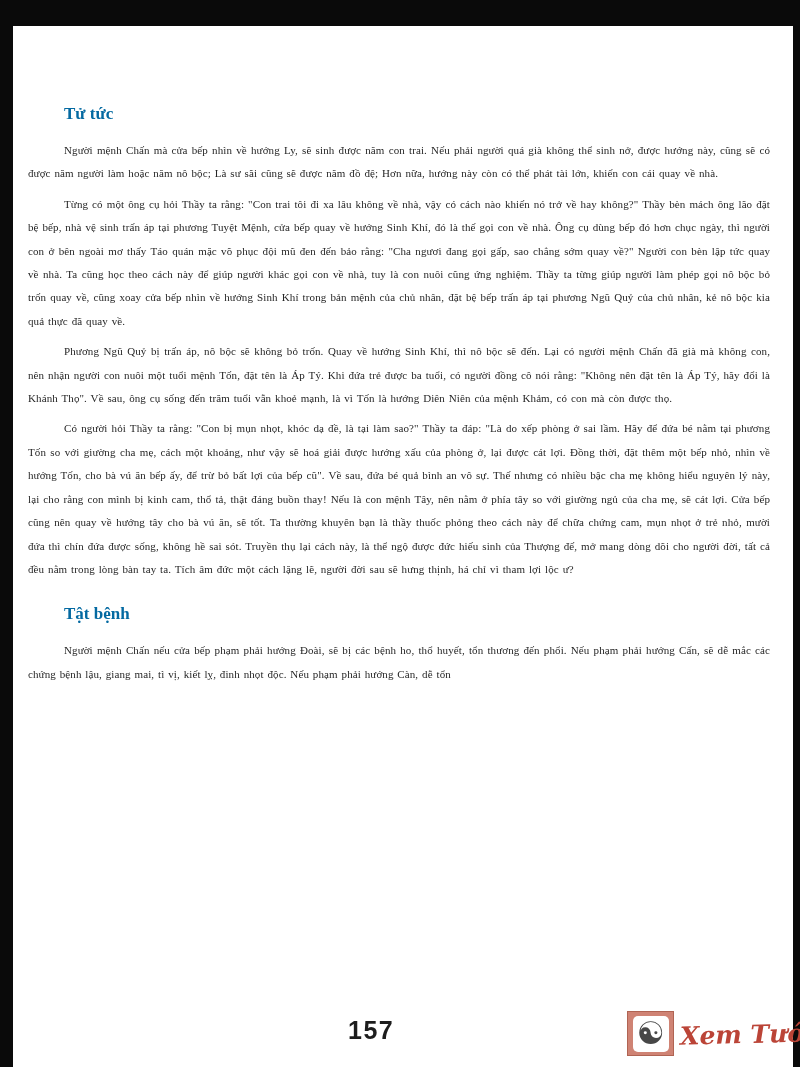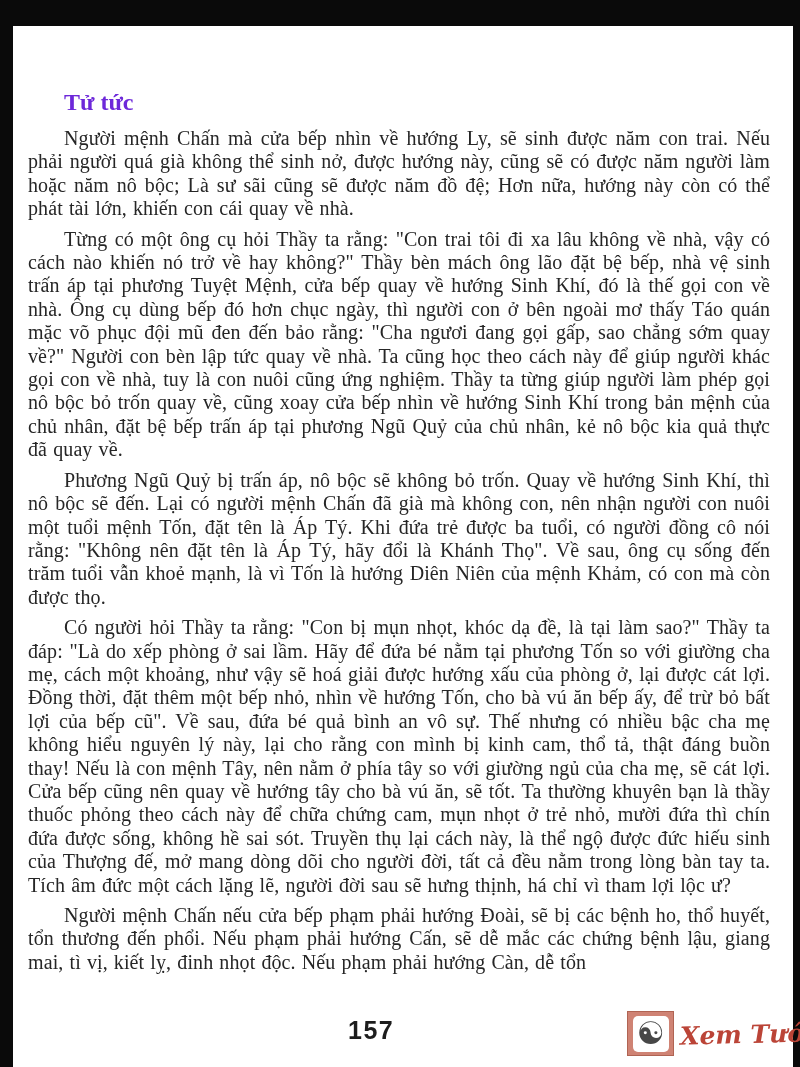--- a/index.html
+++ b/index.html
@@ -15,29 +15,29 @@
   .scan-frame-left   { position:absolute; top:0; left:0; width:13px; height:1067px; background:#0a0a0a; z-index:5; }
   .scan-frame-right  { position:absolute; top:0; right:0; width:7px; height:1067px; background:#0a0a0a; z-index:5; }
 
   .page-content {
     position: absolute;
     left: 28px; top: 90px;
     width: 742px;
     color: #262626;
   }
   .section-heading {
-    font-size: 24px;
+    font-size: 17px;
     font-weight: bold;
-    color: #6d28d9;
-    margin: 0 0 13px 36px;
+    color: #0369a1;
+    margin: 12px 0 13px 36px;
     line-height: 24px;
   }
   .section-heading.second { margin-top: 21px; }
   .body-paragraph {
-    font-size: 20px;
+    font-size: 11px;
     line-height: 23.4px;
     text-align: justify;
     text-indent: 36px;
     margin: 0 0 7px 0;
     letter-spacing: 0.1px;
     word-spacing: 1px;
   }
   .page-number {
     position: absolute;
     left: 348px; top: 1016px;
@@ -99,20 +99,21 @@
 
   <div>
     <h2 class="section-heading">Tử tức</h2>
     <p class="body-paragraph">Người mệnh Chấn mà cửa bếp nhìn về hướng Ly, sẽ sinh được năm con trai. Nếu phải người quá già không thể sinh nở, được hướng này, cũng sẽ có được năm người làm hoặc năm nô bộc; Là sư sãi cũng sẽ được năm đồ đệ; Hơn nữa, hướng này còn có thể phát tài lớn, khiến con cái quay về nhà.</p>
     <p class="body-paragraph">Từng có một ông cụ hỏi Thầy ta rằng: "Con trai tôi đi xa lâu không về nhà, vậy có cách nào khiến nó trở về hay không?" Thầy bèn mách ông lão đặt bệ bếp, nhà vệ sinh trấn áp tại phương Tuyệt Mệnh, cửa bếp quay về hướng Sinh Khí, đó là thế gọi con về nhà. Ông cụ dùng bếp đó hơn chục ngày, thì người con ở bên ngoài mơ thấy Táo quán mặc võ phục đội mũ đen đến bảo rằng: "Cha ngươi đang gọi gấp, sao chẳng sớm quay về?" Người con bèn lập tức quay về nhà. Ta cũng học theo cách này để giúp người khác gọi con về nhà, tuy là con nuôi cũng ứng nghiệm. Thầy ta từng giúp người làm phép gọi nô bộc bỏ trốn quay về, cũng xoay cửa bếp nhìn về hướng Sinh Khí trong bản mệnh của chủ nhân, đặt bệ bếp trấn áp tại phương Ngũ Quỷ của chủ nhân, kẻ nô bộc kia quả thực đã quay về.</p>
     <p class="body-paragraph">Phương Ngũ Quỷ bị trấn áp, nô bộc sẽ không bỏ trốn. Quay về hướng Sinh Khí, thì nô bộc sẽ đến. Lại có người mệnh Chấn đã già mà không con, nên nhận người con nuôi một tuổi mệnh Tốn, đặt tên là Áp Tý. Khi đứa trẻ được ba tuổi, có người đồng cô nói rằng: "Không nên đặt tên là Áp Tý, hãy đổi là Khánh Thọ". Về sau, ông cụ sống đến trăm tuổi vẫn khoẻ mạnh, là vì Tốn là hướng Diên Niên của mệnh Khảm, có con mà còn được thọ.</p>
     <p class="body-paragraph">Có người hỏi Thầy ta rằng: "Con bị mụn nhọt, khóc dạ đề, là tại làm sao?" Thầy ta đáp: "Là do xếp phòng ở sai lầm. Hãy để đứa bé nằm tại phương Tốn so với giường cha mẹ, cách một khoảng, như vậy sẽ hoá giải được hướng xấu của phòng ở, lại được cát lợi. Đồng thời, đặt thêm một bếp nhỏ, nhìn về hướng Tốn, cho bà vú ăn bếp ấy, để trừ bỏ bất lợi của bếp cũ". Về sau, đứa bé quả bình an vô sự. Thế nhưng có nhiều bậc cha mẹ không hiểu nguyên lý này, lại cho rằng con mình bị kinh cam, thổ tả, thật đáng buồn thay! Nếu là con mệnh Tây, nên nằm ở phía tây so với giường ngủ của cha mẹ, sẽ cát lợi. Cửa bếp cũng nên quay về hướng tây cho bà vú ăn, sẽ tốt. Ta thường khuyên bạn là thầy thuốc phỏng theo cách này để chữa chứng cam, mụn nhọt ở trẻ nhỏ, mười đứa thì chín đứa được sống, không hề sai sót. Truyền thụ lại cách này, là thể ngộ được đức hiếu sinh của Thượng đế, mở mang dòng dõi cho người đời, tất cả đều nằm trong lòng bàn tay ta. Tích âm đức một cách lặng lẽ, người đời sau sẽ hưng thịnh, há chỉ vì tham lợi lộc ư?</p>
   </div>
 
   <div>
+    <h2 class="section-heading second">Tật bệnh</h2>
     <p class="body-paragraph">Người mệnh Chấn nếu cửa bếp phạm phải hướng Đoài, sẽ bị các bệnh ho, thổ huyết, tổn thương đến phổi. Nếu phạm phải hướng Cấn, sẽ dễ mắc các chứng bệnh lậu, giang mai, tì vị, kiết lỵ, đinh nhọt độc. Nếu phạm phải hướng Càn, dễ tổn</p>
   </div>
 
 </div>
 
 <div class="page-number">157</div>
 
 <div class="watermark">
   <div class="watermark-box">
     <div class="watermark-box-inner">

